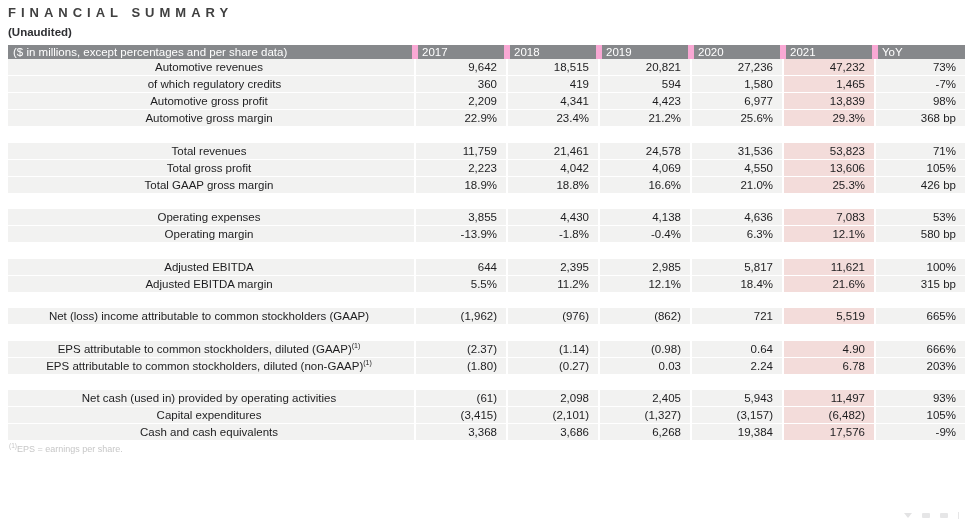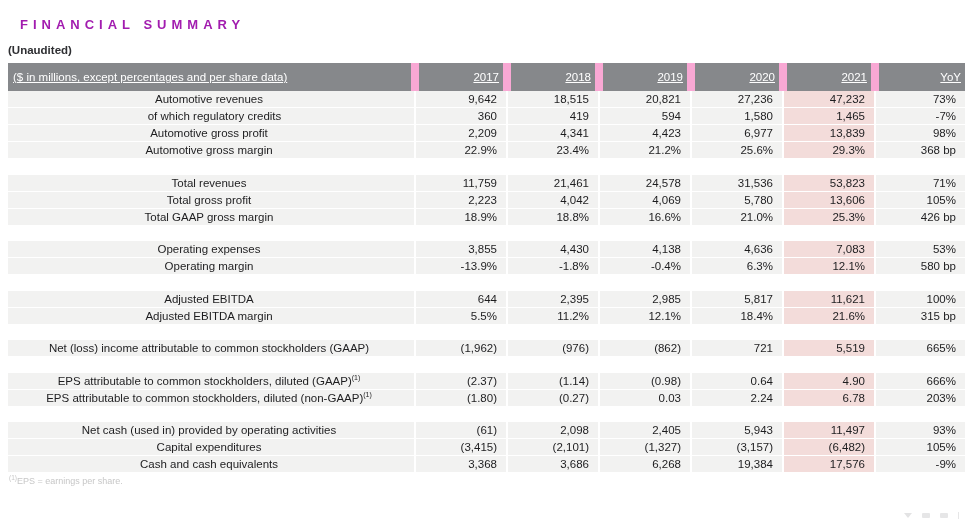--- a/index.html
+++ b/index.html
@@ -13,53 +13,52 @@
   html,body{margin:0;padding:0;}
   body{
     width:973px;height:522px;
     background:#ffffff;
     font-family:"Liberation Sans", sans-serif;
     color:var(--text);
     overflow:hidden;
   }
   .page{position:relative;width:973px;height:522px;padding:5px 8px 0 8px;}
   .title{
-    margin:12px;
+    margin:0;
     font-size:13px;
     font-weight:bold;
     letter-spacing:5px;
-    color:#a21caf;
+    color:#404040;
     line-height:15px;
   }
   .subtitle{
     font-size:11.5px;
     font-weight:bold;
     color:#2e2f32;
     line-height:13px;
     margin-top:6px;
   }
   table.fin{
     border-collapse:collapse;
     table-layout:fixed;
     width:957px;
     margin-top:6px;
   }
   th{
     background:var(--header-bg);
     color:#ffffff;
     font-weight:normal;
     font-size:11.5px;
-    height:28px;
+    height:14px;
     padding:1px 8px 1px 5px;
     white-space:nowrap;
     overflow:hidden;
-    text-decoration:underline;
   }
   th.label-h{text-align:left;}
-  th.year-h{text-align:right;border-left:8px solid #f9a8d4;padding:1px 4px;}
+  th.year-h{text-align:left;border-left:6px solid #f9a8d4;padding:1px 4px;}
   td{
     background:var(--row-bg);
     font-size:11.5px;
     color:var(--text);
     height:14px;
     line-height:14px;
     padding:1px 9px 1px 5px;
     border-bottom:1px solid #ffffff;
     white-space:nowrap;
     overflow:hidden;
@@ -182,21 +181,21 @@
           <td class="num">24,578</td>
           <td class="num">31,536</td>
           <td class="num hl">53,823</td>
           <td class="num">71%</td>
         </tr>
         <tr>
           <td class="label">Total gross profit</td>
           <td class="num">2,223</td>
           <td class="num">4,042</td>
           <td class="num">4,069</td>
-          <td class="num">5,780</td>
+          <td class="num">4,550</td>
           <td class="num hl">13,606</td>
           <td class="num">105%</td>
         </tr>
         <tr>
           <td class="label">Total GAAP gross margin</td>
           <td class="num">18.9%</td>
           <td class="num">18.8%</td>
           <td class="num">16.6%</td>
           <td class="num">21.0%</td>
           <td class="num hl">25.3%</td>

